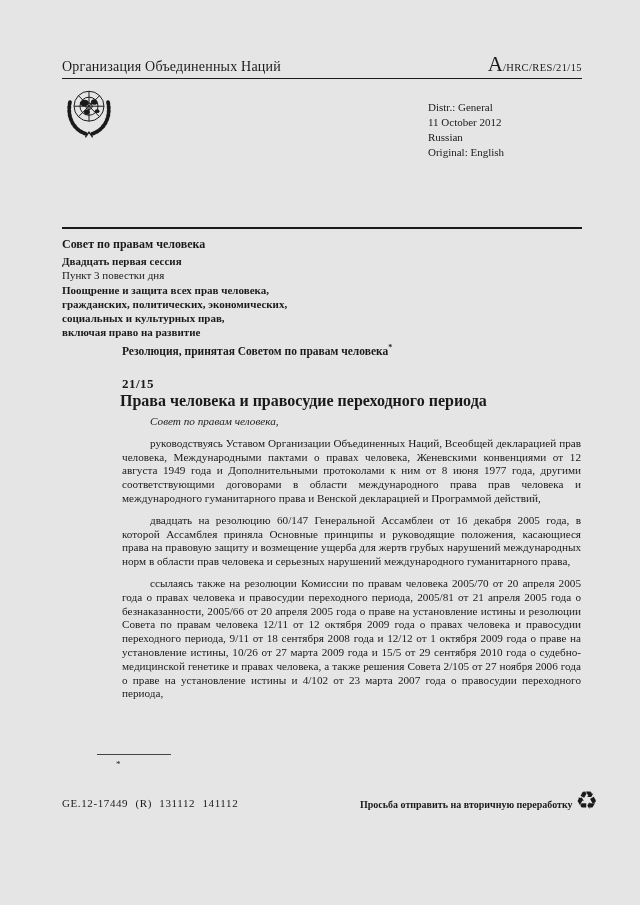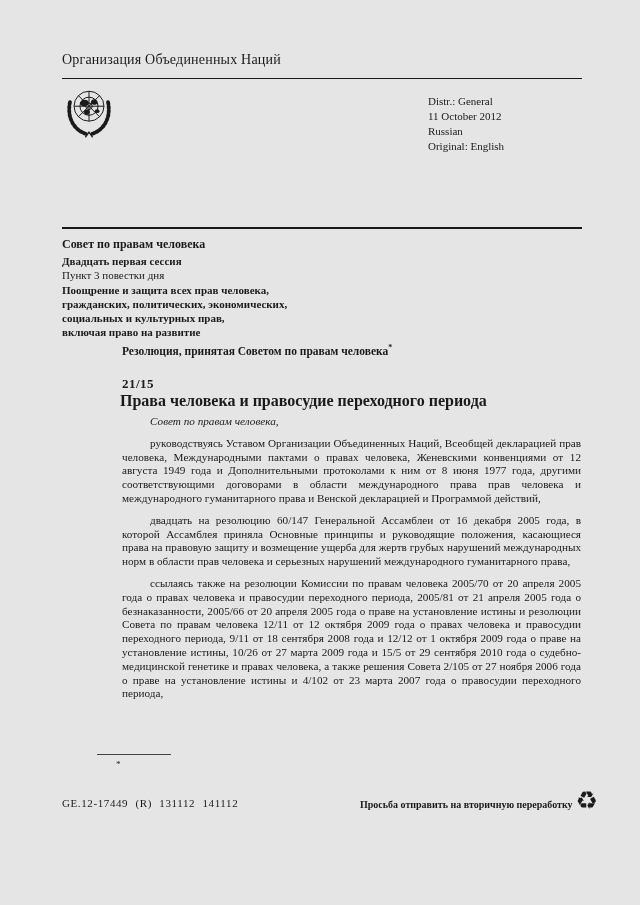--- a/index.html
+++ b/index.html
@@ -38,21 +38,21 @@
   }
   .assembly-title {
     position: absolute;
     top: 86px; left: 130px;
     font-size: 22px;
     font-weight: bold;
     letter-spacing: 0.2px;
   }
   .distr-block {
     position: absolute;
-    top: 94px; left: 428px;
+    top: 100px; left: 428px;
     font-size: 11px;
     line-height: 15px;
   }
 
   
   .rule-2 {
     position: absolute;
     top: 227px; left: 62px; right: 58px;
     border-top: 2.5px solid #1a1a1a;
   }
@@ -155,20 +155,21 @@
     color: #1a1a1a;
   }
 </style>
 </head>
 <body>
 
 <div class="page">
 
   <div class="org-line">
     <span class="org-name">Организация Объединенных Наций</span>
+    <span class="doc-symbol"><span class="sym-big">A</span><span class="sym-rest">/HRC/RES/21/15</span></span>
   </div>
   <div class="rule-1"></div>
 
   <div class="emblem">
     <svg width="58" height="58" viewBox="0 0 64 64">
       <g fill="none" stroke="#1a1a1a" stroke-width="1.1">
         <circle cx="32" cy="24.5" r="16.5"></circle>
         <circle cx="32" cy="24.5" r="10"></circle>
         <circle cx="32" cy="24.5" r="3.6"></circle>
         <line x1="15.5" y1="24.5" x2="48.5" y2="24.5"></line>

